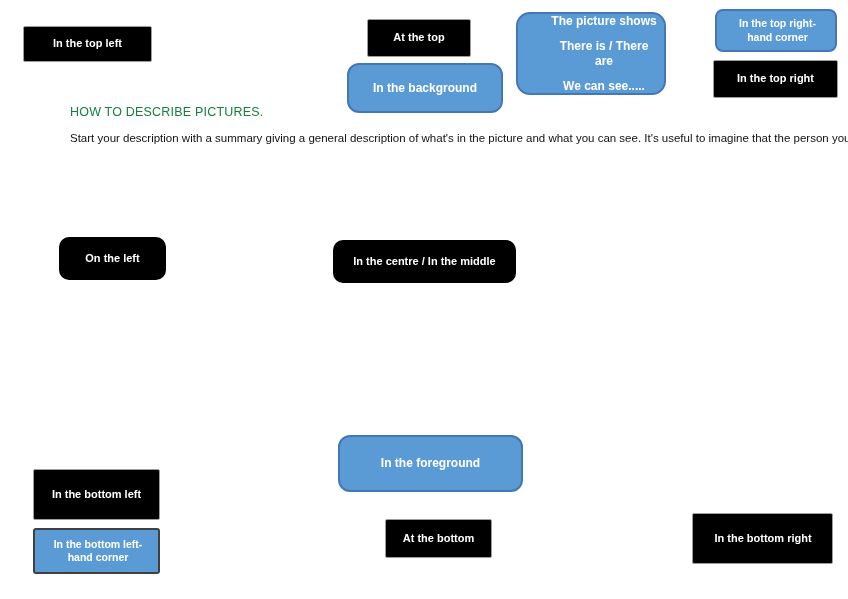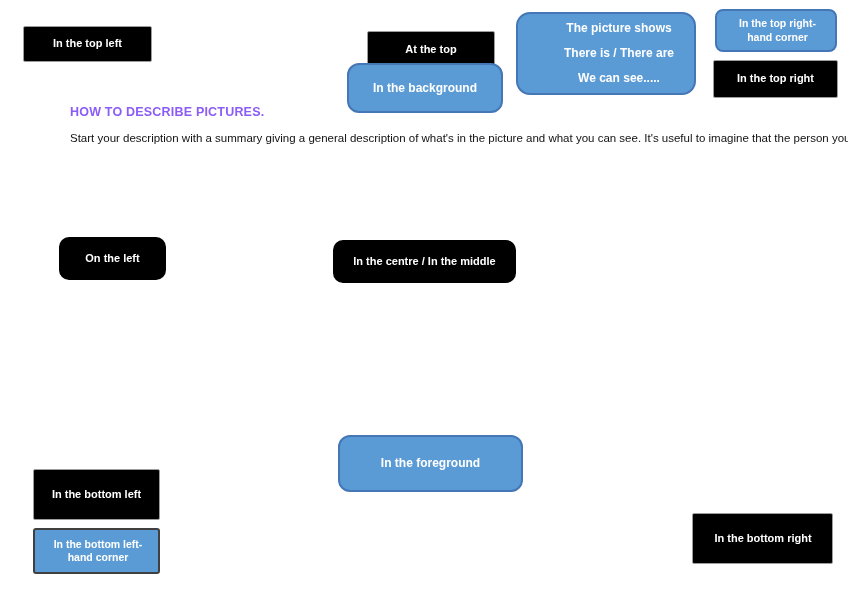--- a/index.html
+++ b/index.html
@@ -46,46 +46,46 @@
   }
   .box .line { display: block; }
   #picture-shows-box { gap: 10px; font-size: 12px; border-radius: 14px; }
   #background-box, #foreground-box { font-size: 12px; }
   #top-right-corner-box, #bottom-left-corner-box { font-size: 10.5px; padding-left: 9px; }
   .doc-heading {
     position: absolute;
     left: 70px;
     top: 105px;
     font-size: 12.5px;
-    font-weight: bold;
-    color: #8b5cf6;
+    font-weight: normal;
+    color: #15803d;
     letter-spacing: 0.2px;
   }
   .doc-paragraph {
     position: absolute;
     left: 70px;
     top: 131px;
     font-size: 11.5px;
     color: #111111;
     line-height: 15px;
     white-space: nowrap;
   }
 </style>
 </head>
 <body>
 
 <div class="canvas">
 
   <div class="box black-sharp" style="left:23px; top:26px; width:129px; height:36px;">In the top left</div>
 
-  <div class="box black-sharp" style="left:367px; top:19px; width:128px; height:38px;margin-top:12px;">At the top</div>
+  <div class="box black-sharp" style="left:367px; top:19px; width:104px; height:38px;">At the top</div>
 
   <div class="box blue-round" id="background-box" style="left:347px; top:63px; width:156px; height:50px;">In the background</div>
 
-  <div class="box blue-round" id="picture-shows-box" style="left:516px; top:12px; width:180px; height:83px;padding-left:32px;">
+  <div class="box blue-round" id="picture-shows-box" style="left:516px; top:12px; width:150px; height:83px;padding-left:32px;">
     <span class="line">The picture shows</span>
     <span class="line">There is / There are</span>
     <span class="line">We can see.....</span>
   </div>
 
   <div class="box blue-round" id="top-right-corner-box" style="left:715px; top:9px; width:122px; height:43px; border-radius:8px;">
     <span class="line">In the top right-</span>
     <span class="line">hand corner</span>
   </div>
 
@@ -105,16 +105,17 @@
 
   <div class="box blue-round" id="foreground-box" style="left:338px; top:435px; width:185px; height:57px;text-align:center;">In the foreground</div>
 
   <div class="box black-sharp" style="left:33px; top:469px; width:127px; height:51px;">In the bottom left</div>
 
   <div class="box blue-sharp" id="bottom-left-corner-box" style="left:33px; top:528px; width:127px; height:46px;">
     <span class="line">In the bottom left-</span>
     <span class="line">hand corner</span>
   </div>
 
+  <div class="box black-sharp" style="left:385px; top:519px; width:107px; height:39px;">At the bottom</div>
 
   <div class="box black-sharp" style="left:692px; top:513px; width:141px; height:51px;padding-left:7px;">In the bottom right</div>
 
 </div>
 
 </body></html>

